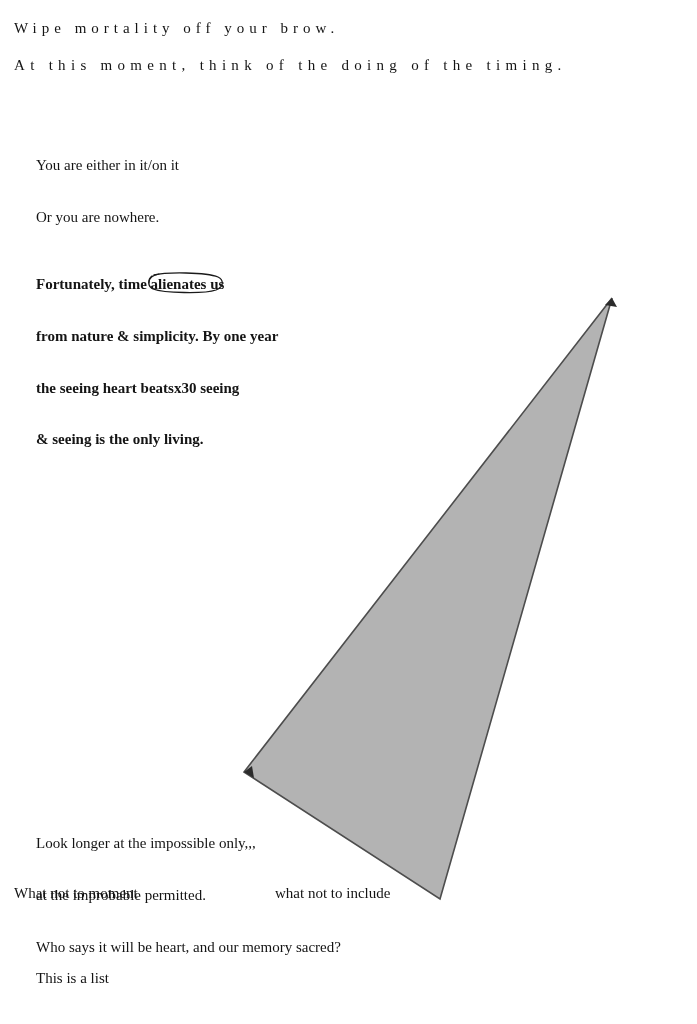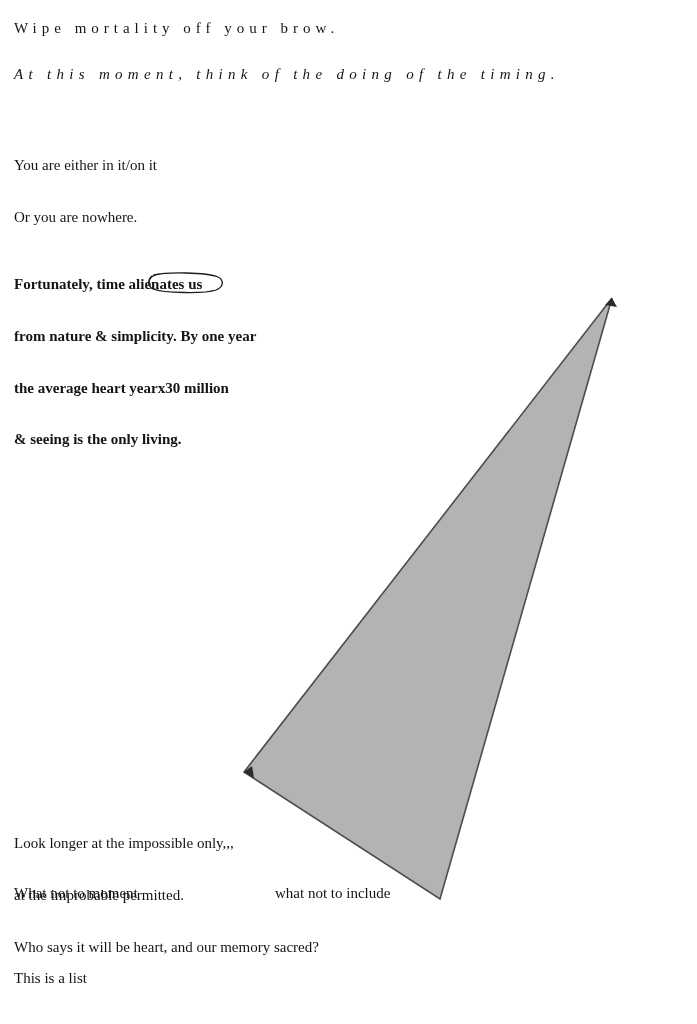--- a/index.html
+++ b/index.html
@@ -35,20 +35,21 @@
     letter-spacing: 5.3px;
     font-size: 15px;
   }
   .block {
     position: absolute;
     font-family: "Liberation Serif", serif;
     font-size: 15px;
     line-height: 17.2px;
     white-space: pre;
     color: #141414;
+    margin-left: 22px;
   }
   .shape-layer {
     position: absolute;
     left: 0;
     top: 0;
     width: 697px;
     height: 1024px;
     pointer-events: none;
   }
   .underline {
@@ -68,32 +69,32 @@
 <div class="page">
 
   <svg class="shape-layer" viewBox="0 0 697 1024" xmlns="http://www.w3.org/2000/svg">
     <polygon points="612,298 244,772 440,899" fill="#b3b3b3" stroke="#4d4d4d" stroke-width="1.6" stroke-linejoin="miter"></polygon>
     <polygon points="612,298 605,305 617,307" fill="#2b2b2b"></polygon>
     <polygon points="244,772 252,766 254,778" fill="#2b2b2b"></polygon>
   </svg>
 
   <div class="txt spaced" style="left:14px; top:20px;text-align:center;">Wipe mortality off your brow.</div>
 
-  <div class="txt spaced-wide" style="left:14px; top:66px;font-style:italic;">At this moment, think of the doing of the timing.</div>
+  <div class="txt spaced-wide" style="left:14px; top:57px;">At this moment, think of the doing of the timing.</div>
 
   <div class="block" style="left:14px; top:123px;">
     <div>You are either in it/on it</div>
     <div>Or you are nowhere.</div>
   </div>
 
 
   <div class="block" style="left:14px; top:242px;font-weight:bold;">
     <div>Fortunately, time alienates us</div>
     <div>from nature &amp; simplicity. By one year</div>
-    <div><span>the average heart year</span><span>x30 million</span></div>
+    <div><span>the seeing heart beats</span><span>x30 seeing</span></div>
     <div>&amp; seeing is the only living.</div>
   </div>
 
   <svg class="circle-annot" viewBox="0 0 80 22" xmlns="http://www.w3.org/2000/svg">
     <path d="M6,4 C2,7 1,14 7,17 C18,21 58,22 70,18 C78,15 78,8 72,5 C60,0 20,0 8,3" fill="none" stroke="#1a1a1a" stroke-width="1.3" stroke-linecap="round"></path>
     <path d="M3,11 C3,6 7,3 13,2" fill="none" stroke="#1a1a1a" stroke-width="1.1" stroke-linecap="round"></path>
   </svg>
 
   <div class="block" style="left:14px; top:801px;">
     <div>Look longer at the impossible only,,,</div>

